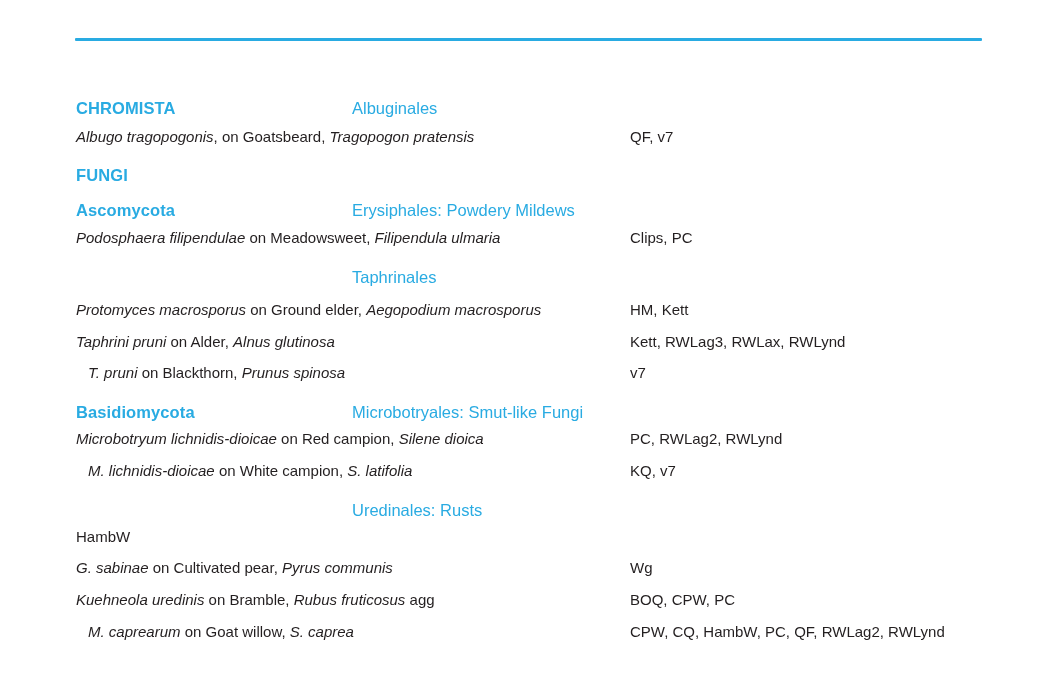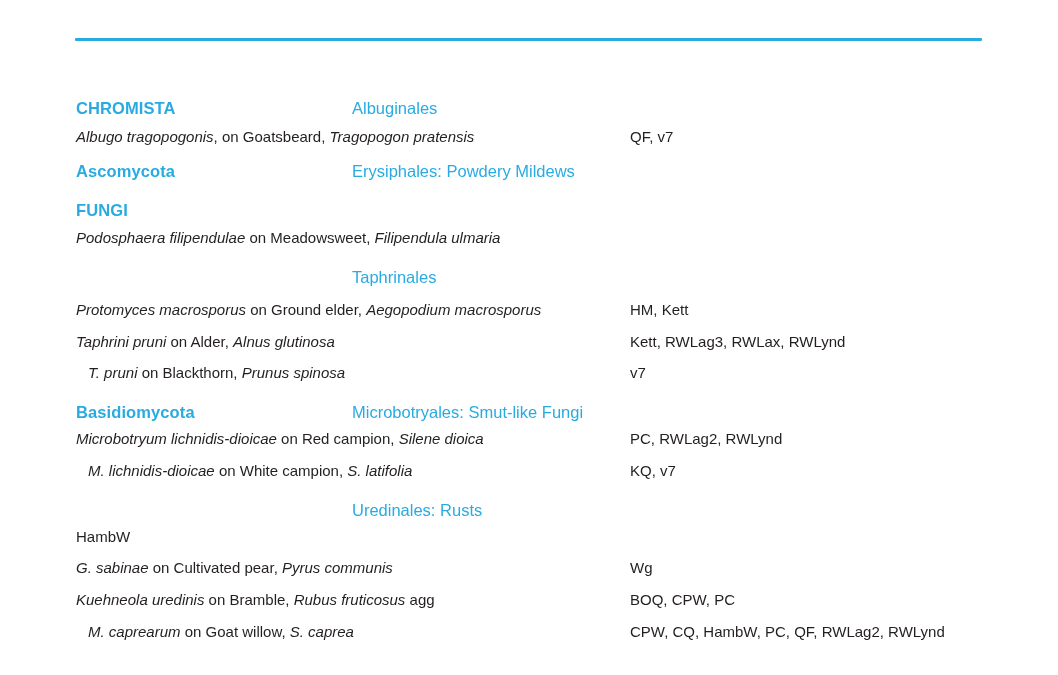--- a/index.html
+++ b/index.html
@@ -33,32 +33,33 @@
   <div class="row heading" style="margin-top:57px">
     <span class="col1 kingdom">CHROMISTA</span>
     <span class="col2 order">Albuginales</span>
   </div>
 
   <div class="row record" style="margin-top:8px">
     <span class="entry"><i>Albugo tragopogonis</i><span>, on Goatsbeard, </span><i>Tragopogon pratensis</i><span></span></span>
     <span class="codes">QF, v7</span>
   </div>
 
+  <div class="row heading" style="margin-top:18px">
+    <span class="col1 kingdom">FUNGI</span>
+    <span class="col2"></span>
+  </div>
+
   <div class="row heading" style="margin-top:14px">
     <span class="col1 phylum">Ascomycota</span>
     <span class="col2 order">Erysiphales: Powdery Mildews</span>
   </div>
 
-  <div class="row heading" style="margin-top:18px">
-    <span class="col1 kingdom">FUNGI</span>
-    <span class="col2"></span>
-  </div>
-
   <div class="row record" style="margin-top:7px">
     <span class="entry"><i>Podosphaera filipendulae</i><span> on Meadowsweet, </span><i>Filipendula ulmaria</i><span></span></span>
+    <span class="codes">Clips, PC</span>
   </div>
 
   <div class="row heading" style="margin-top:19px">
     <span class="col1 phylum"></span>
     <span class="col2 order">Taphrinales</span>
   </div>
 
   <div class="row record" style="margin-top:12px">
     <span class="entry"><i>Protomyces macrosporus</i><span> on Ground elder, </span><i>Aegopodium macrosporus</i><span></span></span>
     <span class="codes">HM, Kett</span>

